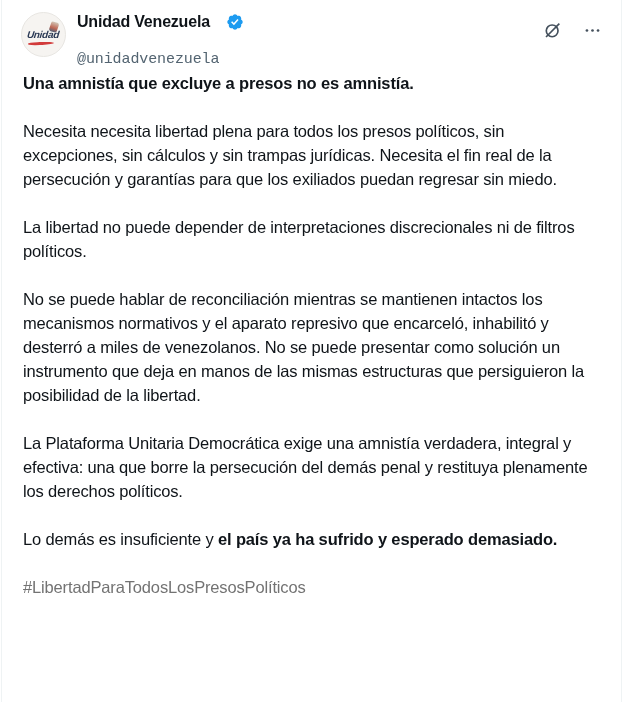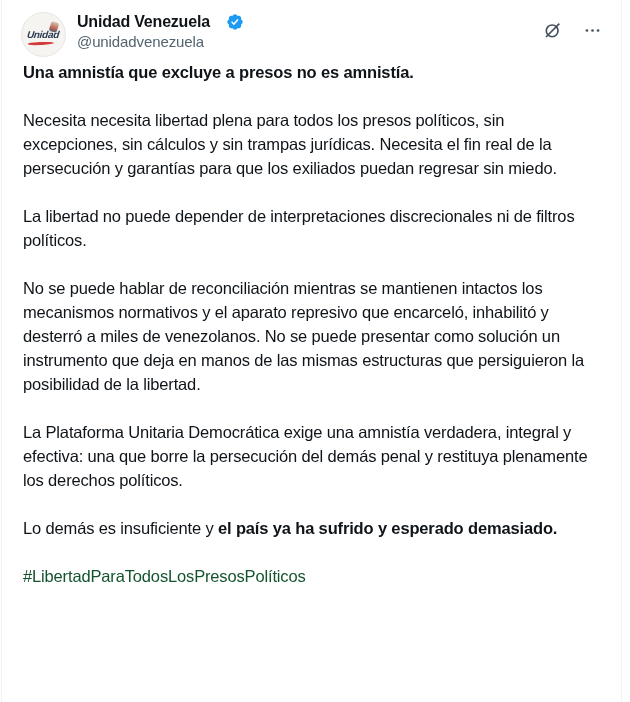--- a/index.html
+++ b/index.html
@@ -68,23 +68,24 @@
     font-size: 16px;
     font-weight: 700;
     color: #0f1419;
     letter-spacing: -0.2px;
     cursor: pointer;
   }
   .verified { width: 18px; height: 18px; display: inline-block; flex: 0 0 auto; }
   .handle {
     font-size: 15px;
     color: #536471;
-    margin-top: 2px;
+    margin-top: 20px;
     letter-spacing: -0.1px;
     cursor: pointer;
+    font-family: Liberation Mono, monospace;
   }
   .header-actions {
     margin-left: auto;
     display: flex;
     align-items: center;
     gap: 10px;
     padding-top: 3px;
   }
   .icon-btn {
     background: none; border: none;
@@ -100,21 +101,21 @@
     padding: 0 21px;
     font-size: 16.5px;
     line-height: 24px;
     letter-spacing: -0.15px;
     color: #0f1419;
   }
   .tweet-body p { margin: 24px 0; }
   .tweet-body p:first-child { margin-top: 3px; }
   .bold { font-weight: 700; }
   .hashtag {
-    color: #14532d;
+    color: #737373;
     text-decoration: none;
     cursor: pointer;
     margin-top: 31px;
   }
 </style>
 </head>
 <body>
 
 <div class="page">
   <article class="tweet">

